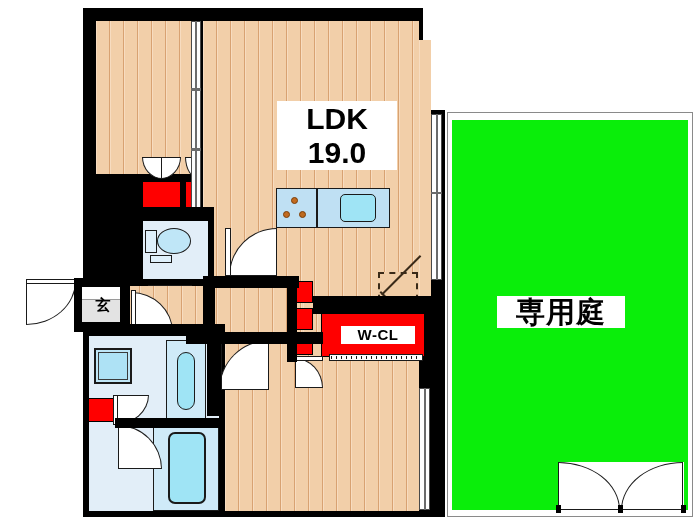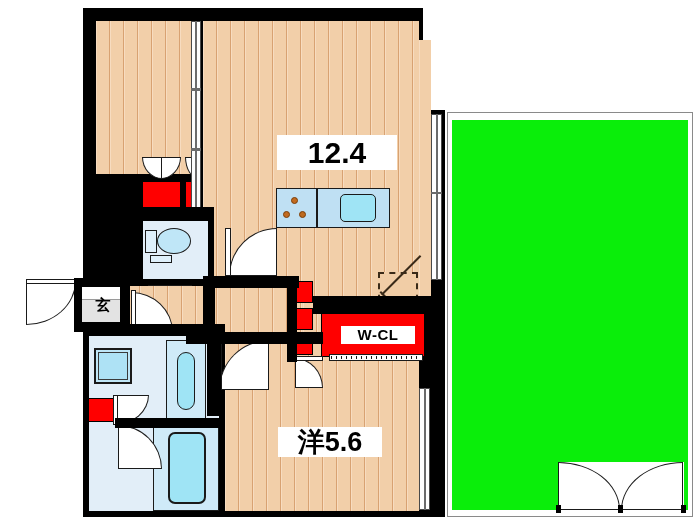--- a/index.html
+++ b/index.html
@@ -59,20 +59,21 @@
   <div class="b white" style="left:447px;top:112px;width:246px;height:405px;border:1px solid #8a8a8a;"></div>
   <div class="b green" style="left:452px;top:120px;width:236px;height:390px;"></div>
 
   <div class="b white" style="left:558px;top:462px;width:126px;height:48px;"></div>
   <div class="b swing sw-tr" style="left:558px;top:462px;width:62px;height:48px;border-width:1.3px;"></div>
   <div class="b swing sw-tl" style="left:621px;top:462px;width:62px;height:48px;border-width:1.3px;"></div>
   <div class="b wall" style="left:556px;top:505px;width:5px;height:8px;"></div>
   <div class="b wall" style="left:618px;top:505px;width:5px;height:8px;"></div>
   <div class="b wall" style="left:681px;top:505px;width:5px;height:8px;"></div>
 
+  <div class="lbl lbl-niwa" style="left:497px;top:296px;width:118px;">専用庭</div>
 
   <div class="b wall" style="left:83px;top:8px;width:362px;height:509px;"></div>
 
   <div class="b white" style="left:423px;top:8px;width:24px;height:40px;"></div>
   <div class="b white" style="left:431px;top:48px;width:16px;height:62px;"></div>
 
   <div class="b white" style="left:83px;top:338px;width:22px;height:100px;"></div>
   <div class="b white" style="left:83px;top:438px;width:42px;height:79px;"></div>
 
   <div class="b floor" style="left:96px;top:21px;width:95px;height:153px;"></div>
@@ -85,21 +86,22 @@
 
   <div class="b glass" style="left:191px;top:21px;width:10px;height:200px;background:#fdfdfd;"></div>
   <div class="b" style="left:195px;top:21px;width:2px;height:200px;background:#6b6b6b;"></div>
   <div class="b" style="left:191px;top:88px;width:10px;height:3px;background:#6b6b6b;"></div>
   <div class="b" style="left:191px;top:148px;width:10px;height:3px;background:#6b6b6b;"></div>
 
   <div class="b floor" style="left:203px;top:21px;width:216px;height:275px;"></div>
   <div class="b floor" style="left:419px;top:40px;width:12px;height:256px;"></div>
   <div class="b floor" style="left:203px;top:296px;width:100px;height:48px;"></div>
 
-  <div class="lbl lbl-ldk" style="left:277px;top:135px;width:104px;">12.4</div>
+  <div class="lbl lbl-ldk" style="left:277px;top:101px;width:104px;">LDK</div>
+  <div class="lbl lbl-ldk" style="left:277px;top:135px;width:104px;">19.0</div>
 
   <div class="b" style="left:276px;top:188px;width:114px;height:40px;background:#bfe0f3;border:1.5px solid #1a1a1a;"></div>
   <div class="b" style="left:316px;top:188px;width:1.5px;height:40px;background:#1a1a1a;"></div>
   <div class="b" style="left:291px;top:197px;width:7px;height:7px;border-radius:50%;background:#c26a1e;border:1px solid #7a3e08;"></div>
   <div class="b" style="left:283px;top:211px;width:7px;height:7px;border-radius:50%;background:#c26a1e;border:1px solid #7a3e08;"></div>
   <div class="b" style="left:299px;top:211px;width:7px;height:7px;border-radius:50%;background:#bd6a1e;border:1px solid #7a3e08;"></div>
   <div class="b sinkbasin" style="left:340px;top:194px;width:36px;height:28px;background:#9fe4f5;border-radius:5px;"></div>
 
   <div class="b glass" style="left:431px;top:114px;width:11px;height:166px;"></div>
   <div class="b" style="left:436px;top:114px;width:1.5px;height:166px;background:#6b6b6b;"></div>
@@ -152,21 +154,20 @@
   <div class="b red" style="left:88px;top:398px;width:26px;height:24px;"></div>
   <div class="b swing sw-br" style="left:115px;top:395px;width:34px;height:30px;"></div>
   <div class="b white" style="left:113px;top:395px;width:5px;height:30px;border:1px solid #1a1a1a;"></div>
 
   <div class="b swing sw-tr" style="left:118px;top:425px;width:44px;height:44px;"></div>
   <div class="b white" style="left:118px;top:423px;width:44px;height:5px;border:1px solid #1a1a1a;"></div>
   <div class="b wall" style="left:186px;top:330px;width:22px;height:14px;"></div>
 
   <div class="b floor" style="left:225px;top:344px;width:194px;height:167px;"></div>
   <div class="b floor" style="left:303px;top:296px;width:76px;height:48px;"></div>
-  <div class="lbl lbl-yo" style="left:278px;top:427px;width:92px;">洋5.6</div>
 
   <div class="b glass" style="left:419px;top:388px;width:11px;height:122px;"></div>
   <div class="b" style="left:424px;top:388px;width:1.5px;height:122px;background:#6b6b6b;"></div>
 
   <div class="b swing sw-tl" style="left:219px;top:340px;width:50px;height:50px;"></div>
   <div class="b white" style="left:216px;top:340px;width:6px;height:50px;border:1px solid #1a1a1a;"></div>
 
   <div class="b red" style="left:321px;top:313px;width:104px;height:44px;"></div>
   <div class="b red" style="left:295px;top:281px;width:18px;height:22px;"></div>
   <div class="b red" style="left:295px;top:308px;width:18px;height:22px;"></div>

